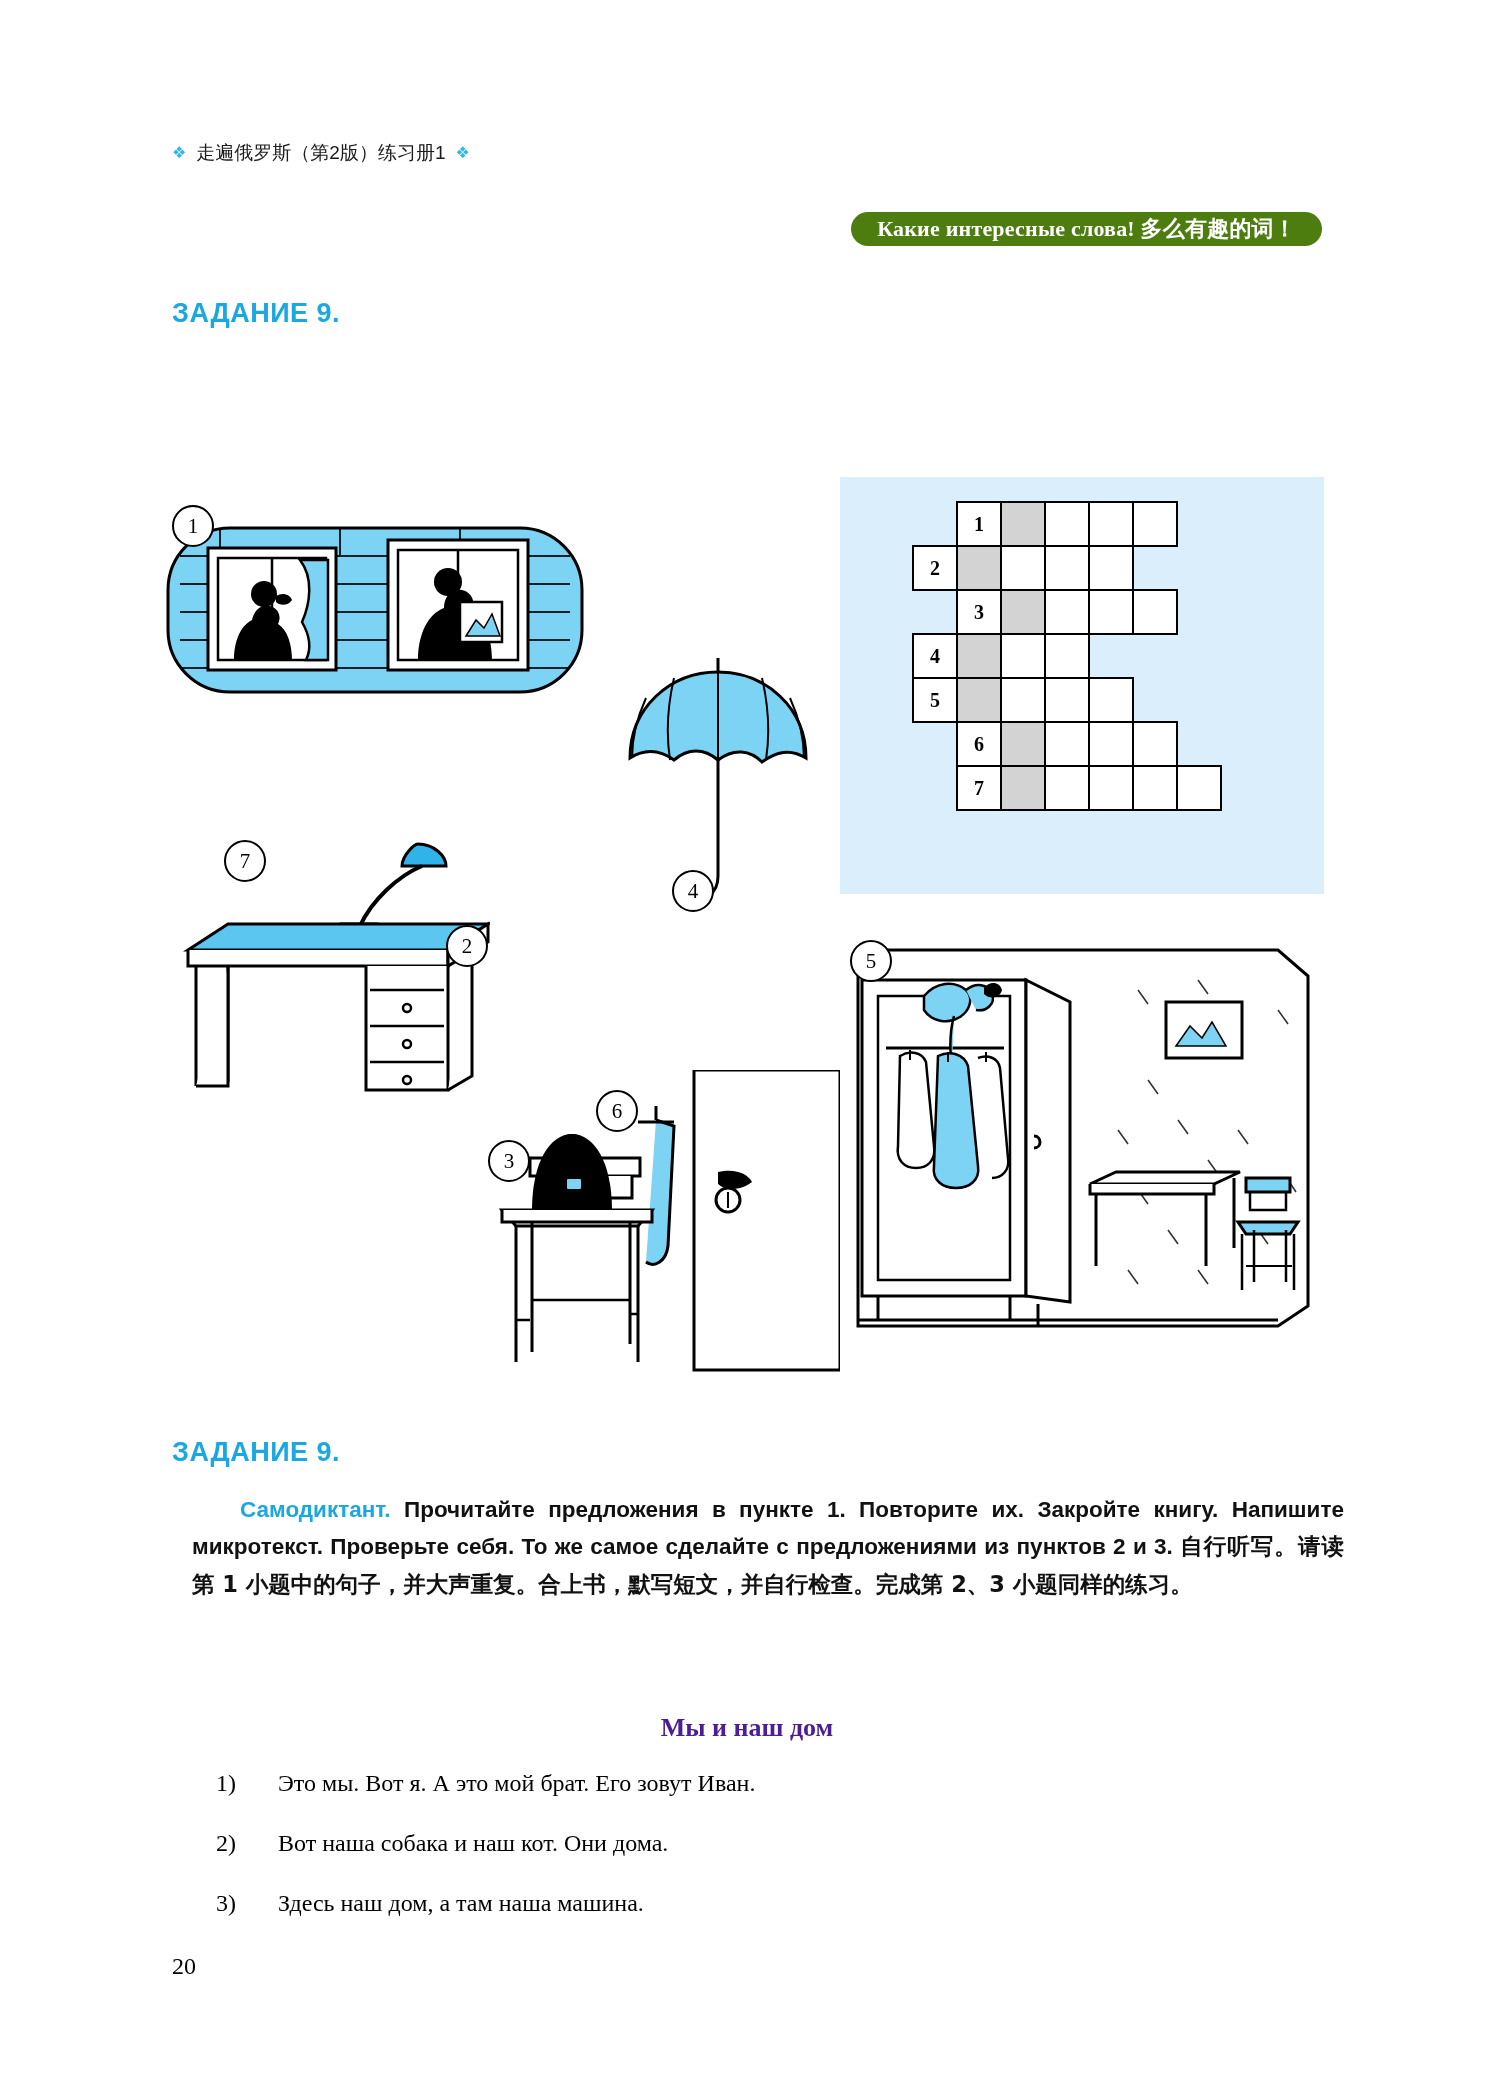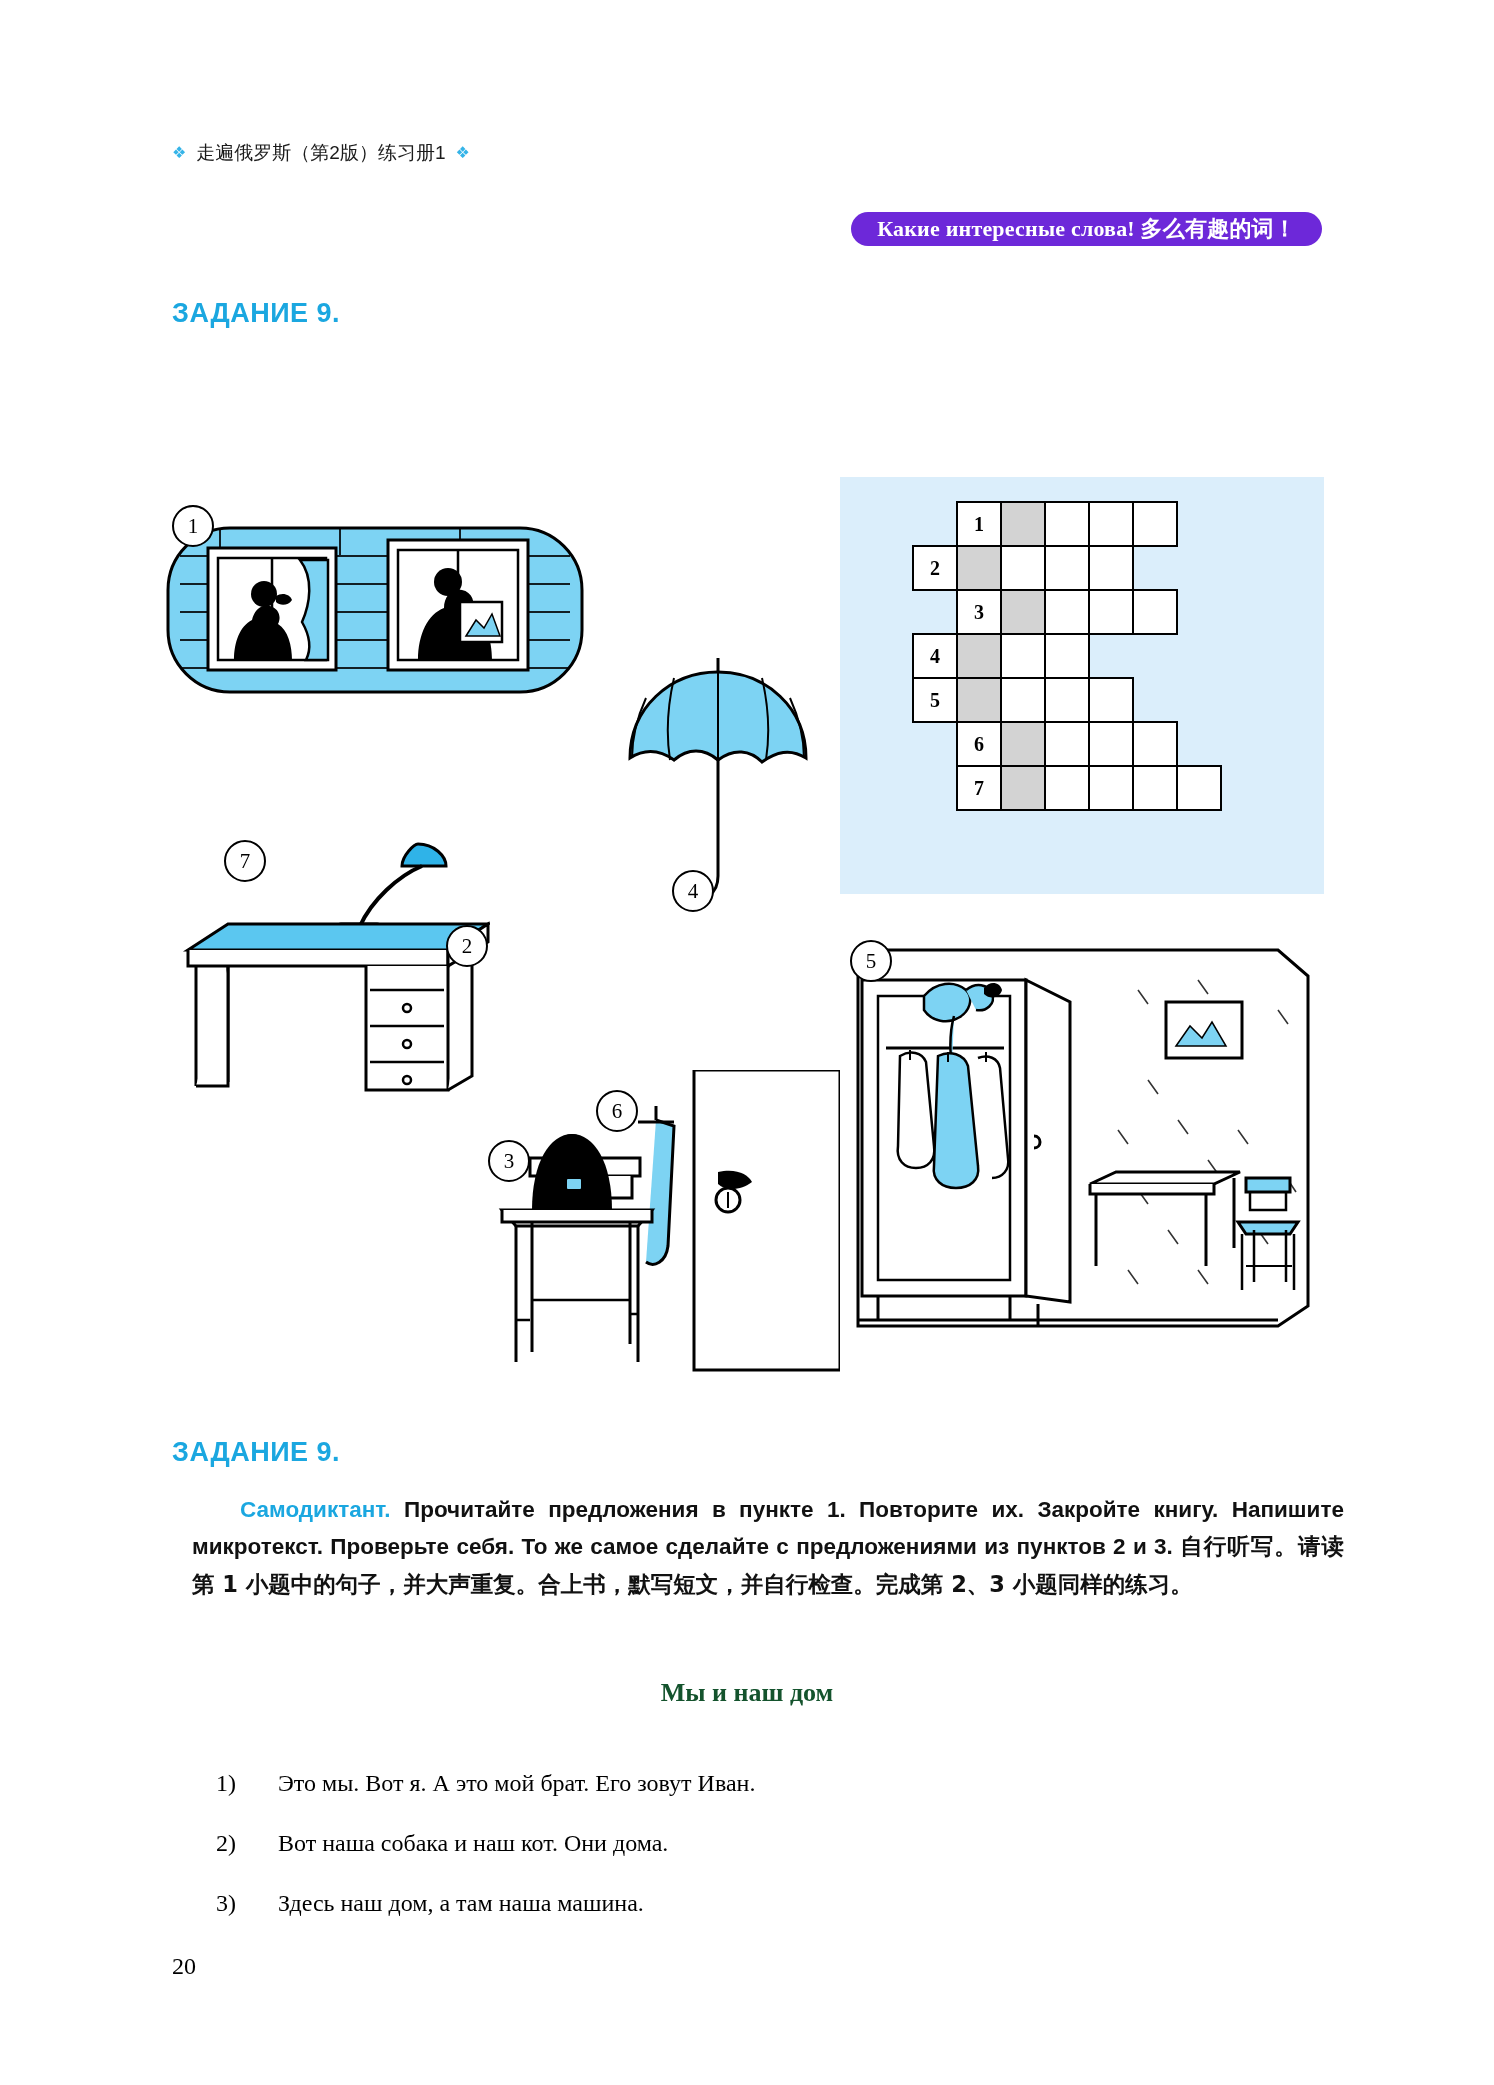--- a/index.html
+++ b/index.html
@@ -35,21 +35,21 @@
     font-size: 16px;
     line-height: 1;
   }
 
   .banner {
     position: absolute;
     right: 172px;
     top: 212px;
     height: 34px;
     padding: 0 26px;
-    background: #6d28d9;
+    background: #4d7c0f;
     border-radius: 17px;
     display: flex;
     align-items: center;
     justify-content: center;
     color: #ffffff;
     font-family: "Liberation Serif", serif;
     font-weight: bold;
     font-size: 22px;
     white-space: nowrap;
     letter-spacing: .2px;
@@ -144,28 +144,28 @@
     justify-content: center;
     font-family: "Liberation Serif", serif;
     font-size: 21px;
     color: #000;
     z-index: 6;
   }
 
   
   .mt-title {
     position: absolute;
-    top: 1678px;
+    top: 1713px;
     left: 0;
     width: 1494px;
     text-align: center;
     font-family: "Liberation Serif", serif;
     font-weight: bold;
     font-size: 26px;
-    color: #14532d;
+    color: #4c1d95;
   }
   .mt-list {
     position: absolute;
     left: 216px;
     top: 1770px;
     width: 1100px;
   }
   .mt-item {
     display: flex;
     gap: 22px;

